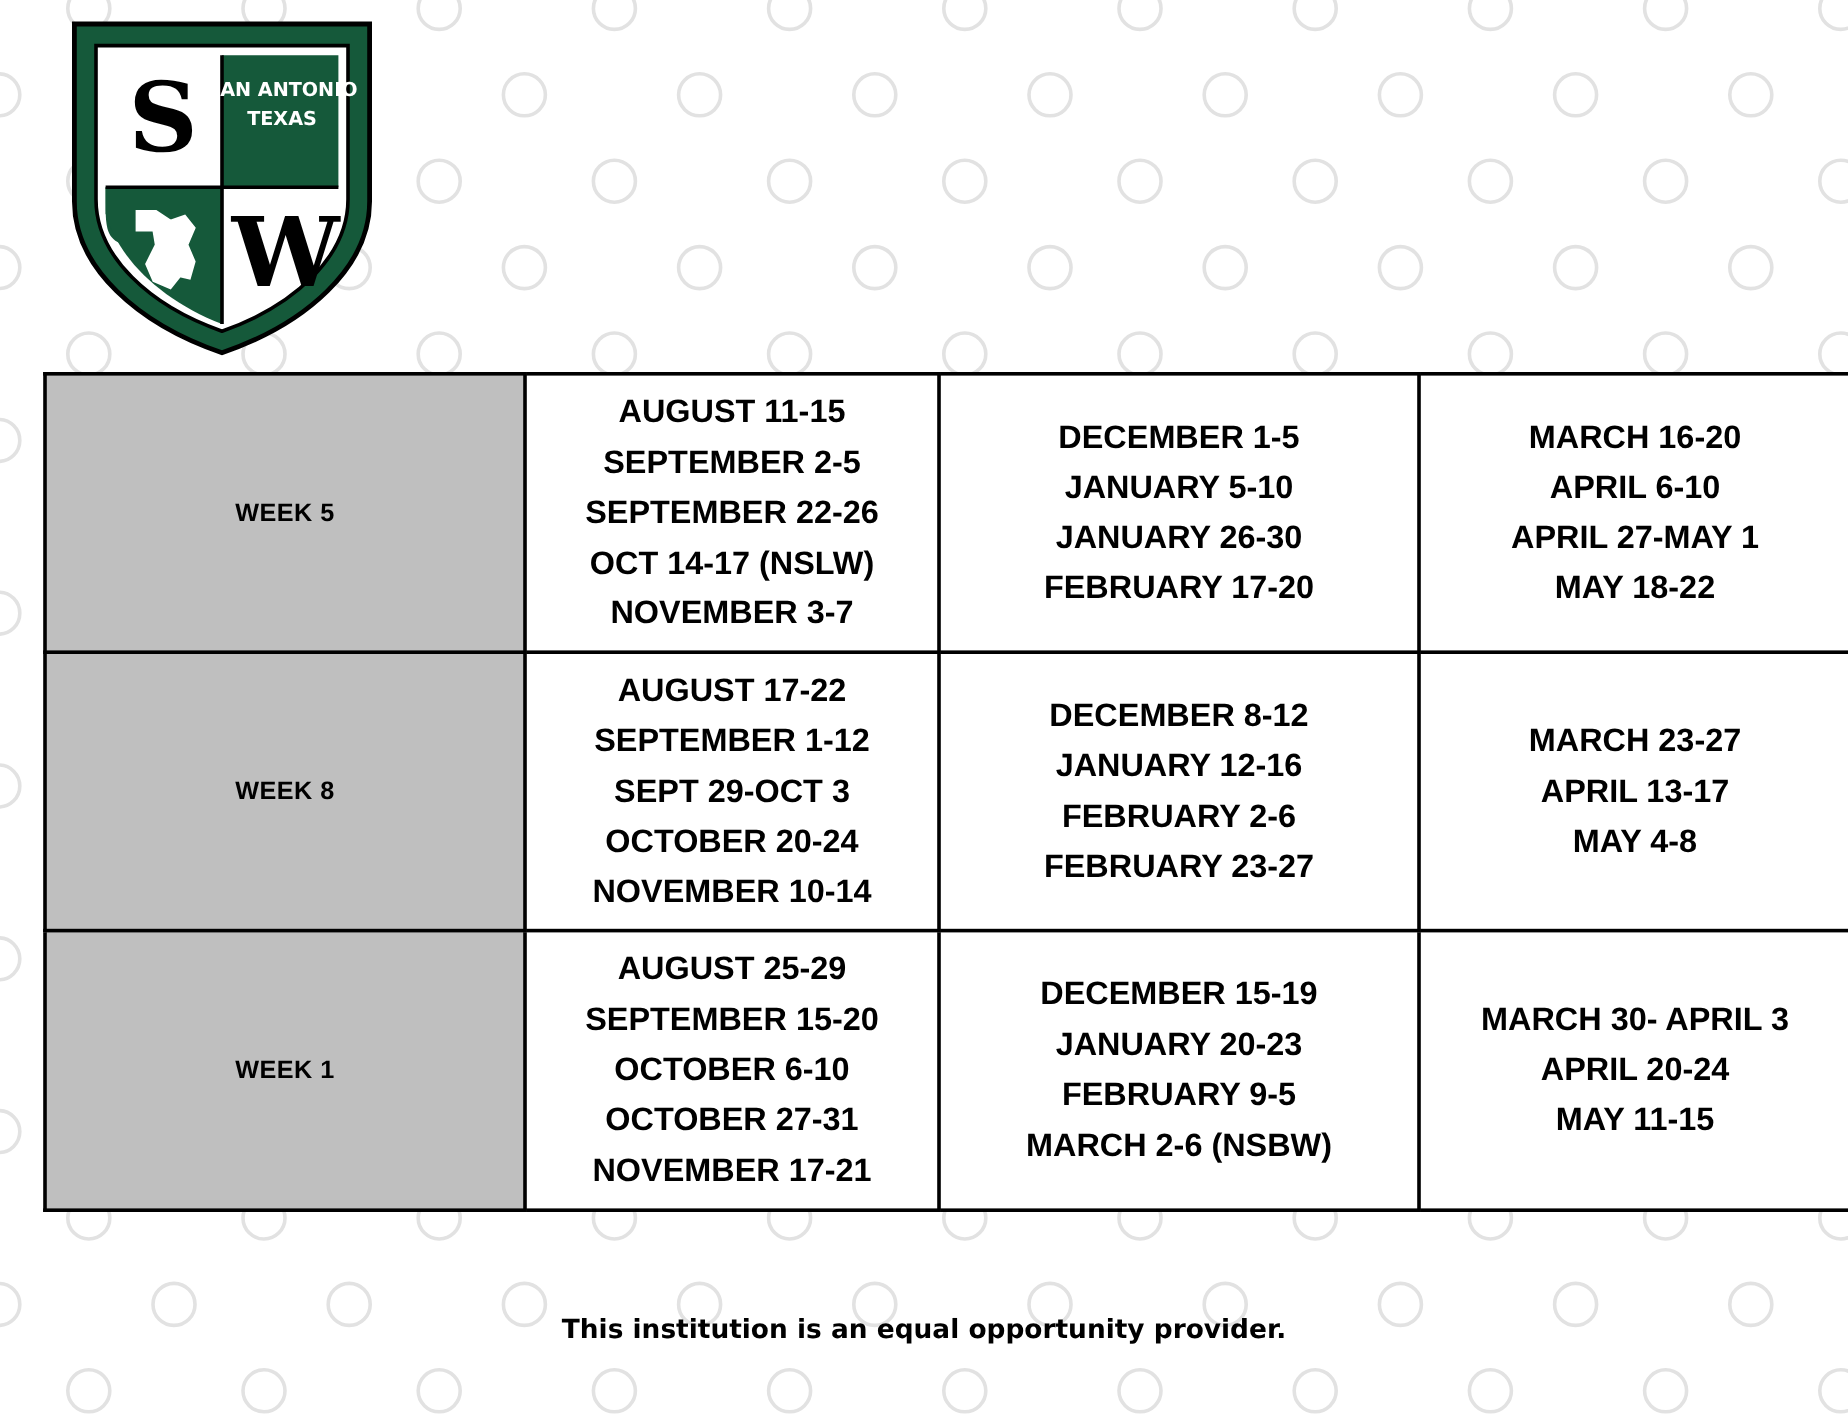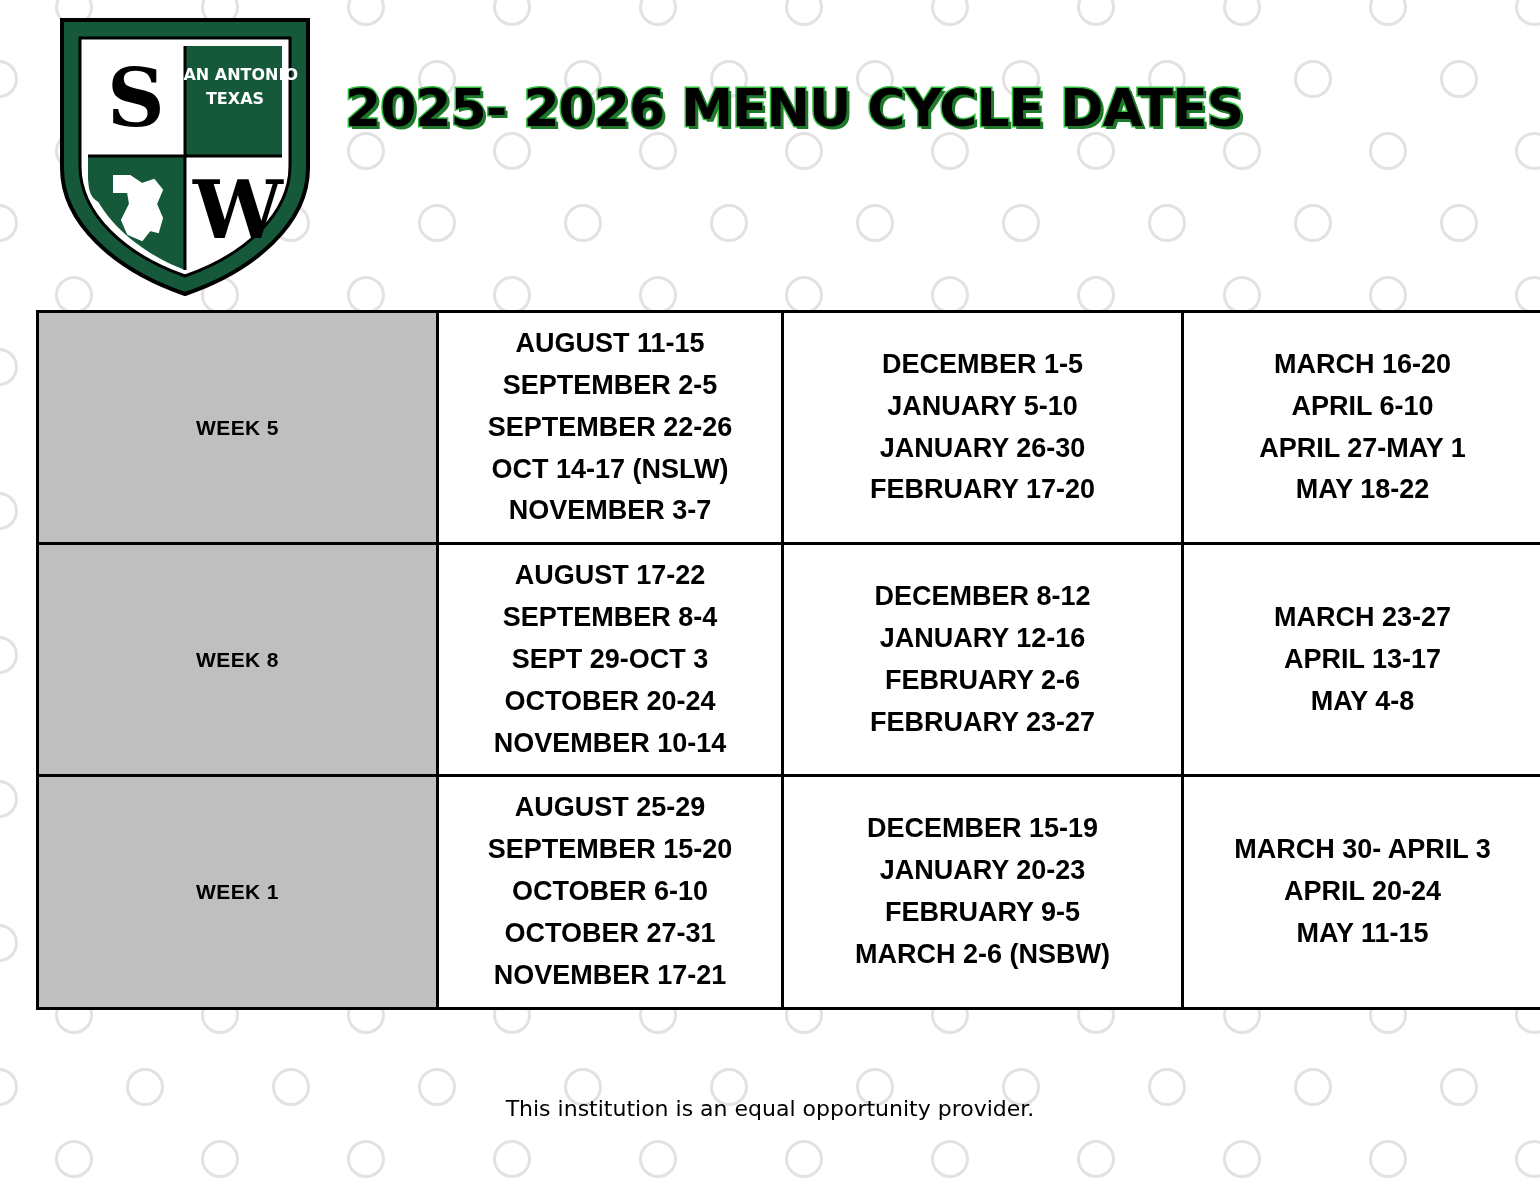--- a/index.html
+++ b/index.html
@@ -98,21 +98,21 @@
   #cycle-table td.col-spring { width: 345px; }
 
   #footer-note {
     position: absolute;
     z-index: 2;
     top: 1096px;
     left: 0;
     width: 100%;
     text-align: center;
     font-family: "DejaVu Sans", sans-serif;
-    font-weight: normal;
+    font-weight: bold;
     font-size: 22px;
     color: #000000;
   }
 </style>
 </head>
 <body>
 
 <div id="circle-pattern">
     <div class="circ" style="left: 55px; top: -12px; border-color: rgb(226, 226, 226);"></div>
     <div class="circ" style="left: 201px; top: -12px; border-color: rgb(226, 226, 226);"></div>
@@ -324,21 +324,20 @@
       <text x="188" y="230" font-family="'DejaVu Serif', serif" font-weight="bold" font-size="80" fill="#000000" text-anchor="middle">W</text>
 
       <path d="M64 168 L64 184 L78 184 L80 196 L72 212 L78 226 L92 232 L100 222 L108 224
                L112 210 L106 196 L112 182 L104 172 L92 176 L80 168 Z" fill="#ffffff" stroke="#ffffff" stroke-width="2"></path>
 
       <text x="185" y="72" font-family="'DejaVu Sans', sans-serif" font-weight="bold" font-size="16" fill="#ffffff" text-anchor="middle">SAN ANTONIO</text>
       <text x="185" y="96" font-family="'DejaVu Sans', sans-serif" font-weight="bold" font-size="16" fill="#ffffff" text-anchor="middle">TEXAS</text>
     </svg>
   </div>
 
-  <div id="page-title">2025- 2026 MENU CYCLE DATES</div>
 </div>
 
 <table id="cycle-table">
   <tbody>
     <tr>
       <td class="week-label">WEEK 5</td>
       <td class="dates col-fall">AUGUST 11-15
 SEPTEMBER 2-5
 SEPTEMBER 22-26
 OCT 14-17 (NSLW)
@@ -348,21 +347,21 @@
 JANUARY 26-30
 FEBRUARY 17-20</td>
       <td class="dates col-spring">MARCH 16-20
 APRIL 6-10
 APRIL 27-MAY 1
 MAY 18-22</td>
     </tr>
     <tr>
       <td class="week-label">WEEK 8</td>
       <td class="dates col-fall">AUGUST 17-22
-SEPTEMBER 8-4
+SEPTEMBER 1-12
 SEPT 29-OCT 3
 OCTOBER 20-24
 NOVEMBER 10-14</td>
       <td class="dates col-winter">DECEMBER 8-12
 JANUARY 12-16
 FEBRUARY 2-6
 FEBRUARY 23-27</td>
       <td class="dates col-spring">MARCH 23-27
 APRIL 13-17
 MAY 4-8</td>

